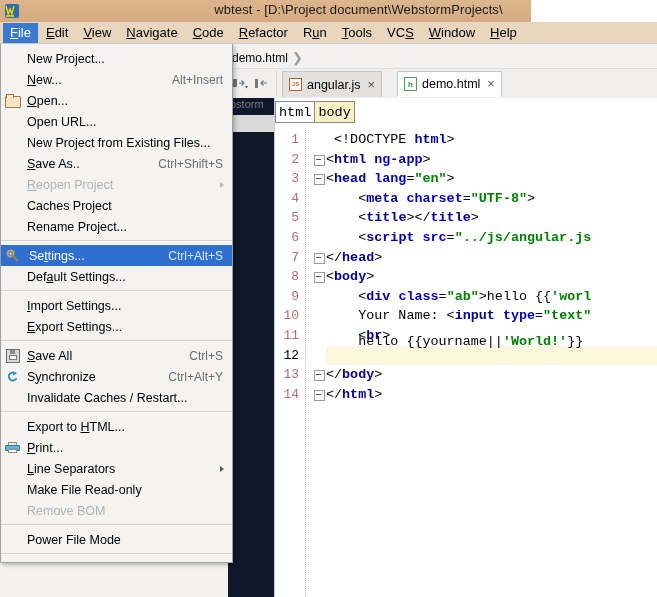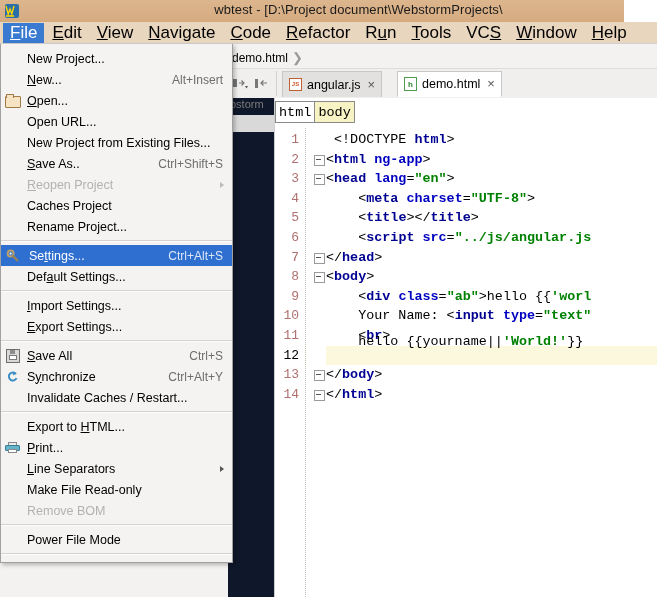--- a/index.html
+++ b/index.html
@@ -3,40 +3,40 @@
 <meta charset="utf-8">
 <style>
   html,body{margin:0;padding:0;}
   body{
     width:657px;height:597px;overflow:hidden;
     font-family:"Liberation Sans",sans-serif;
     font-size:12px;background:#ffffff;position:relative;
   }
   
   #titlebar{
-    position:absolute;left:0;top:0;width:624px;height:22px;
+    position:absolute;left:0;top:0;width:531px;height:22px;
     background:linear-gradient(#dcb68e,#d6ab80);
     border-bottom:1px solid #c49a6c;
   }
   #title-icon{
     position:absolute;left:4px;top:3px;width:16px;height:16px;
   }
   #title-text{
     position:absolute;left:0;top:2px;width:657px;text-align:center;
     font-size:13px;color:#1a1a1a;white-space:nowrap;overflow:hidden;
     letter-spacing:.1px;padding-left:60px;box-sizing:border-box;
   }
   
   #menubar{
     position:absolute;left:0;top:22px;width:657px;height:22px;
     background:#e8d6bf;border-bottom:1px solid #cfcfcf;
     display:flex;align-items:center;padding-left:3px;box-sizing:border-box;
   }
   .menu-top{
-    font-size:17px;color:#000;padding:3px 7px 3px 7px;margin-right:1px;
+    font-size:13px;color:#000;padding:3px 7px 3px 7px;margin-right:1px;
     white-space:nowrap;cursor:default;line-height:14px;
   }
   .menu-top.active{background:#3a7ad0;color:#fff;}
   .mn{text-decoration:underline;}
   
   #app-bg{
     position:absolute;left:0;top:44px;width:657px;height:553px;background:#f3f2f1;
   }
   #breadcrumb-bar{
     position:absolute;left:0;top:44px;width:657px;height:24px;

